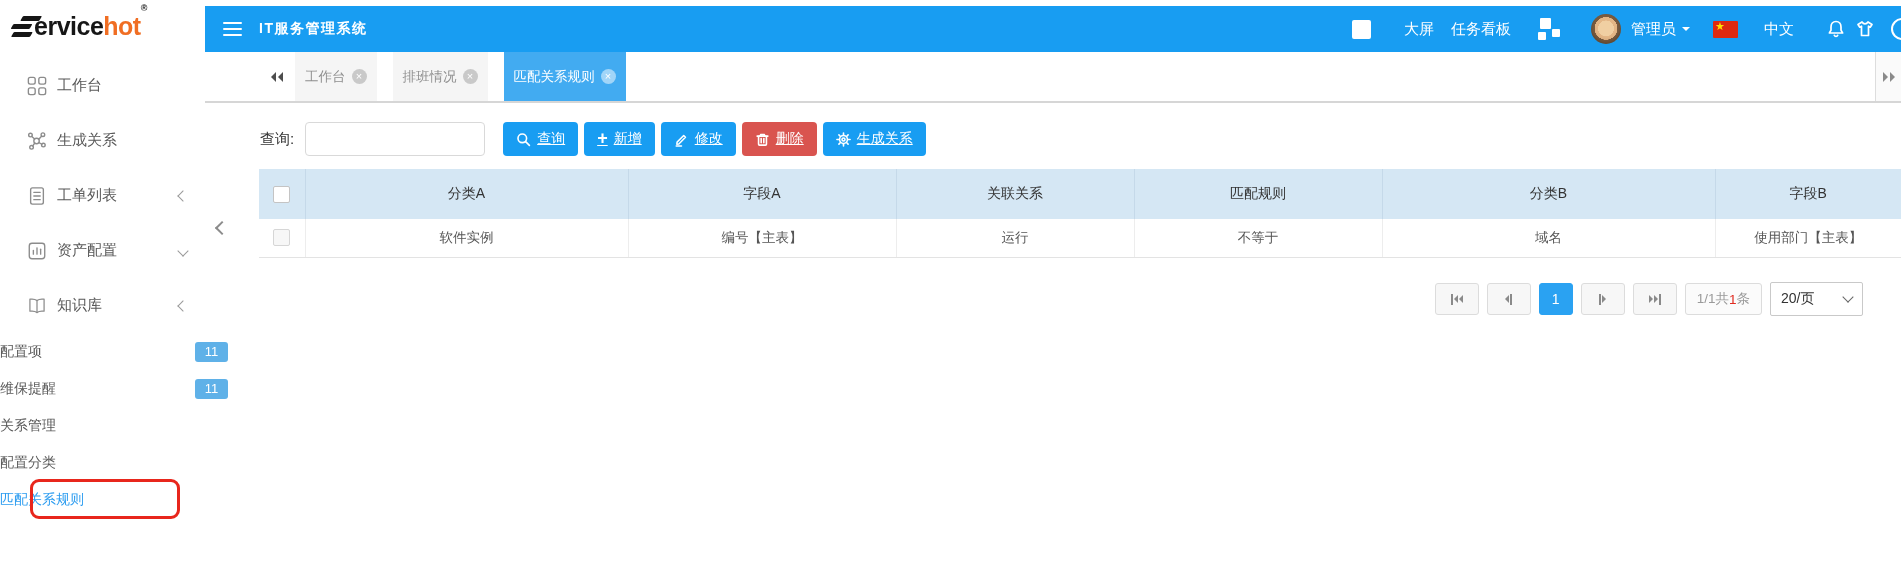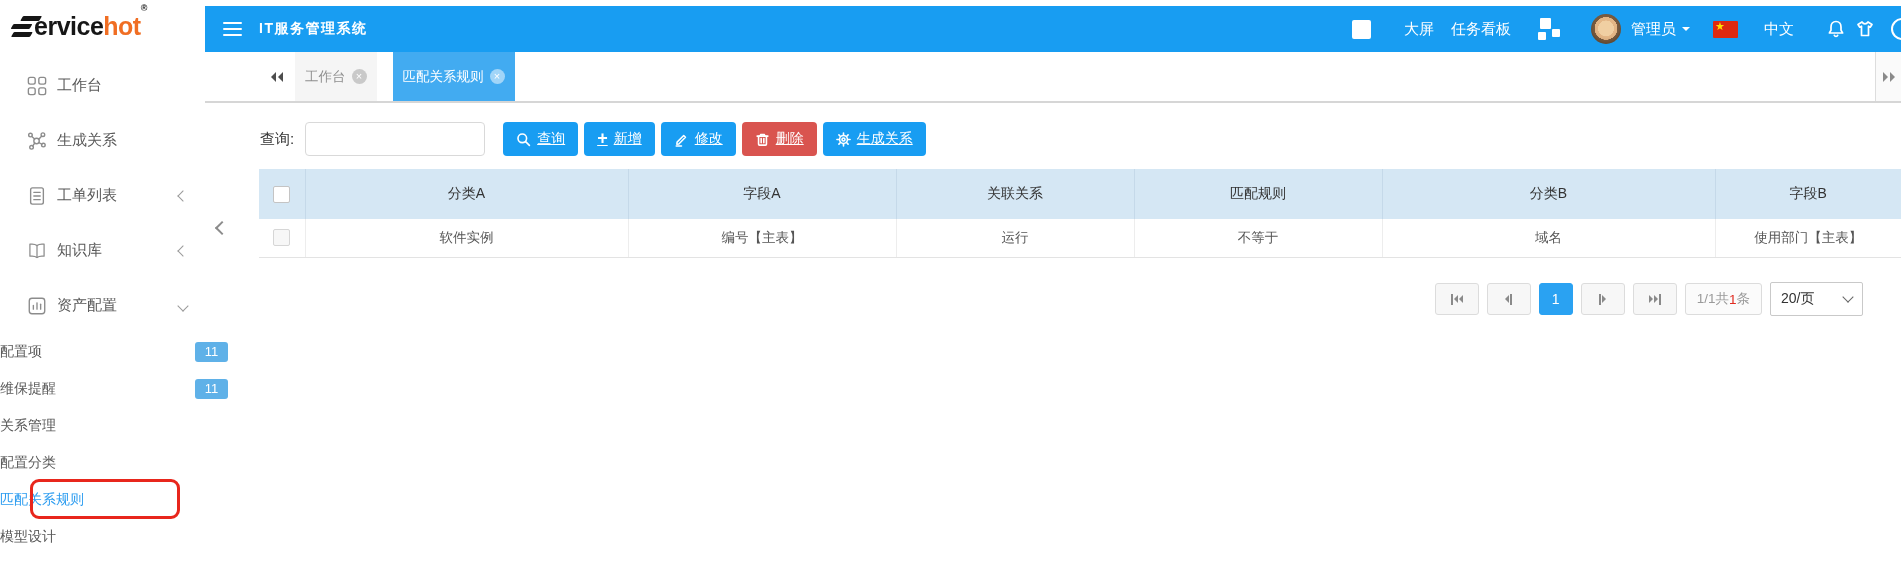--- a/index.html
+++ b/index.html
@@ -170,58 +170,55 @@
         <svg class="mi" width="20" height="20" viewBox="0 0 22 22">
           <rect x="4" y="2" width="14" height="18" rx="2"></rect>
           <line x1="7.5" y1="7" x2="14.5" y2="7"></line>
             <line x1="7.5" y1="11" x2="14.5" y2="11"></line>
             <line x1="7.5" y1="15" x2="14.5" y2="15"></line>
         </svg>
         <span class="mi-label">工单列表</span>
         <span class="chev chev-left"></span>
       </div>
       <div class="menu-item">
-        <svg class="mi" width="20" height="20" viewBox="0 0 24 24">
-          <path d="M12 5.5 C10 3.8 7 3.3 3.5 3.8 V18.2 C7 17.7 10 18.2 12 19.8 C14 18.2 17 17.7 20.5 18.2 V3.8 C17 3.3 14 3.8 12 5.5 Z"></path>
-          <line x1="12" y1="5.5" x2="12" y2="19.8"></line>
-        </svg>
-        <span class="mi-label">知识库</span>
-        <span class="chev chev-left"></span>
-      </div>
-      <div class="menu-item">
         <svg class="mi" width="20" height="20" viewBox="0 0 22 22">
           <rect x="2.5" y="2.5" width="17" height="17" rx="3"></rect>
           <line x1="7" y1="14.5" x2="7" y2="10.5"></line>
             <line x1="11" y1="14.5" x2="11" y2="7.5"></line>
             <line x1="15" y1="14.5" x2="15" y2="9"></line>
         </svg>
         <span class="mi-label">资产配置</span>
         <span class="chev chev-down"></span>
       </div>
+      <div class="menu-item">
+        <svg class="mi" width="20" height="20" viewBox="0 0 24 24">
+          <path d="M12 5.5 C10 3.8 7 3.3 3.5 3.8 V18.2 C7 17.7 10 18.2 12 19.8 C14 18.2 17 17.7 20.5 18.2 V3.8 C17 3.3 14 3.8 12 5.5 Z"></path>
+          <line x1="12" y1="5.5" x2="12" y2="19.8"></line>
+        </svg>
+        <span class="mi-label">知识库</span>
+        <span class="chev chev-left"></span>
+      </div>
 
       <div class="submenu-item">
         <span>配置项</span>
         <span class="badge">11</span>
       </div>
       <div class="submenu-item">
         <span>维保提醒</span>
         <span class="badge">11</span>
       </div>
       <div class="submenu-item">
         <span>关系管理</span>
       </div>
       <div class="submenu-item">
         <span>配置分类</span>
       </div>
       <div class="submenu-item active">
         <span>匹配关系规则</span>
         <span class="annotation-box"></span>
-      </div>
-      <div class="submenu-item">
-        <span>模型设计</span>
       </div>
     </div>
   </div>
 
   <div class="bluebar">
     <span class="hamburger">
         <i></i>
         <i></i>
         <i></i>
       </span>
@@ -260,20 +257,24 @@
     </div>
   </div>
 
   <div class="tabbar">
     <span class="tab-scroll tab-scroll-left">
       <span class="tri tri-l"></span>
       <span class="tri tri-l"></span>
     </span>
     <div class="tab">
       <span>工作台</span>
+      <span class="tab-close"></span>
+    </div>
+    <div class="tab">
+      <span>排班情况</span>
       <span class="tab-close"></span>
     </div>
     <div class="tab active">
       <span>匹配关系规则</span>
       <span class="tab-close"></span>
     </div>
     <span class="tab-scroll tab-scroll-right">
       <span class="tri tri-r"></span>
       <span class="tri tri-r"></span>
     </span>

